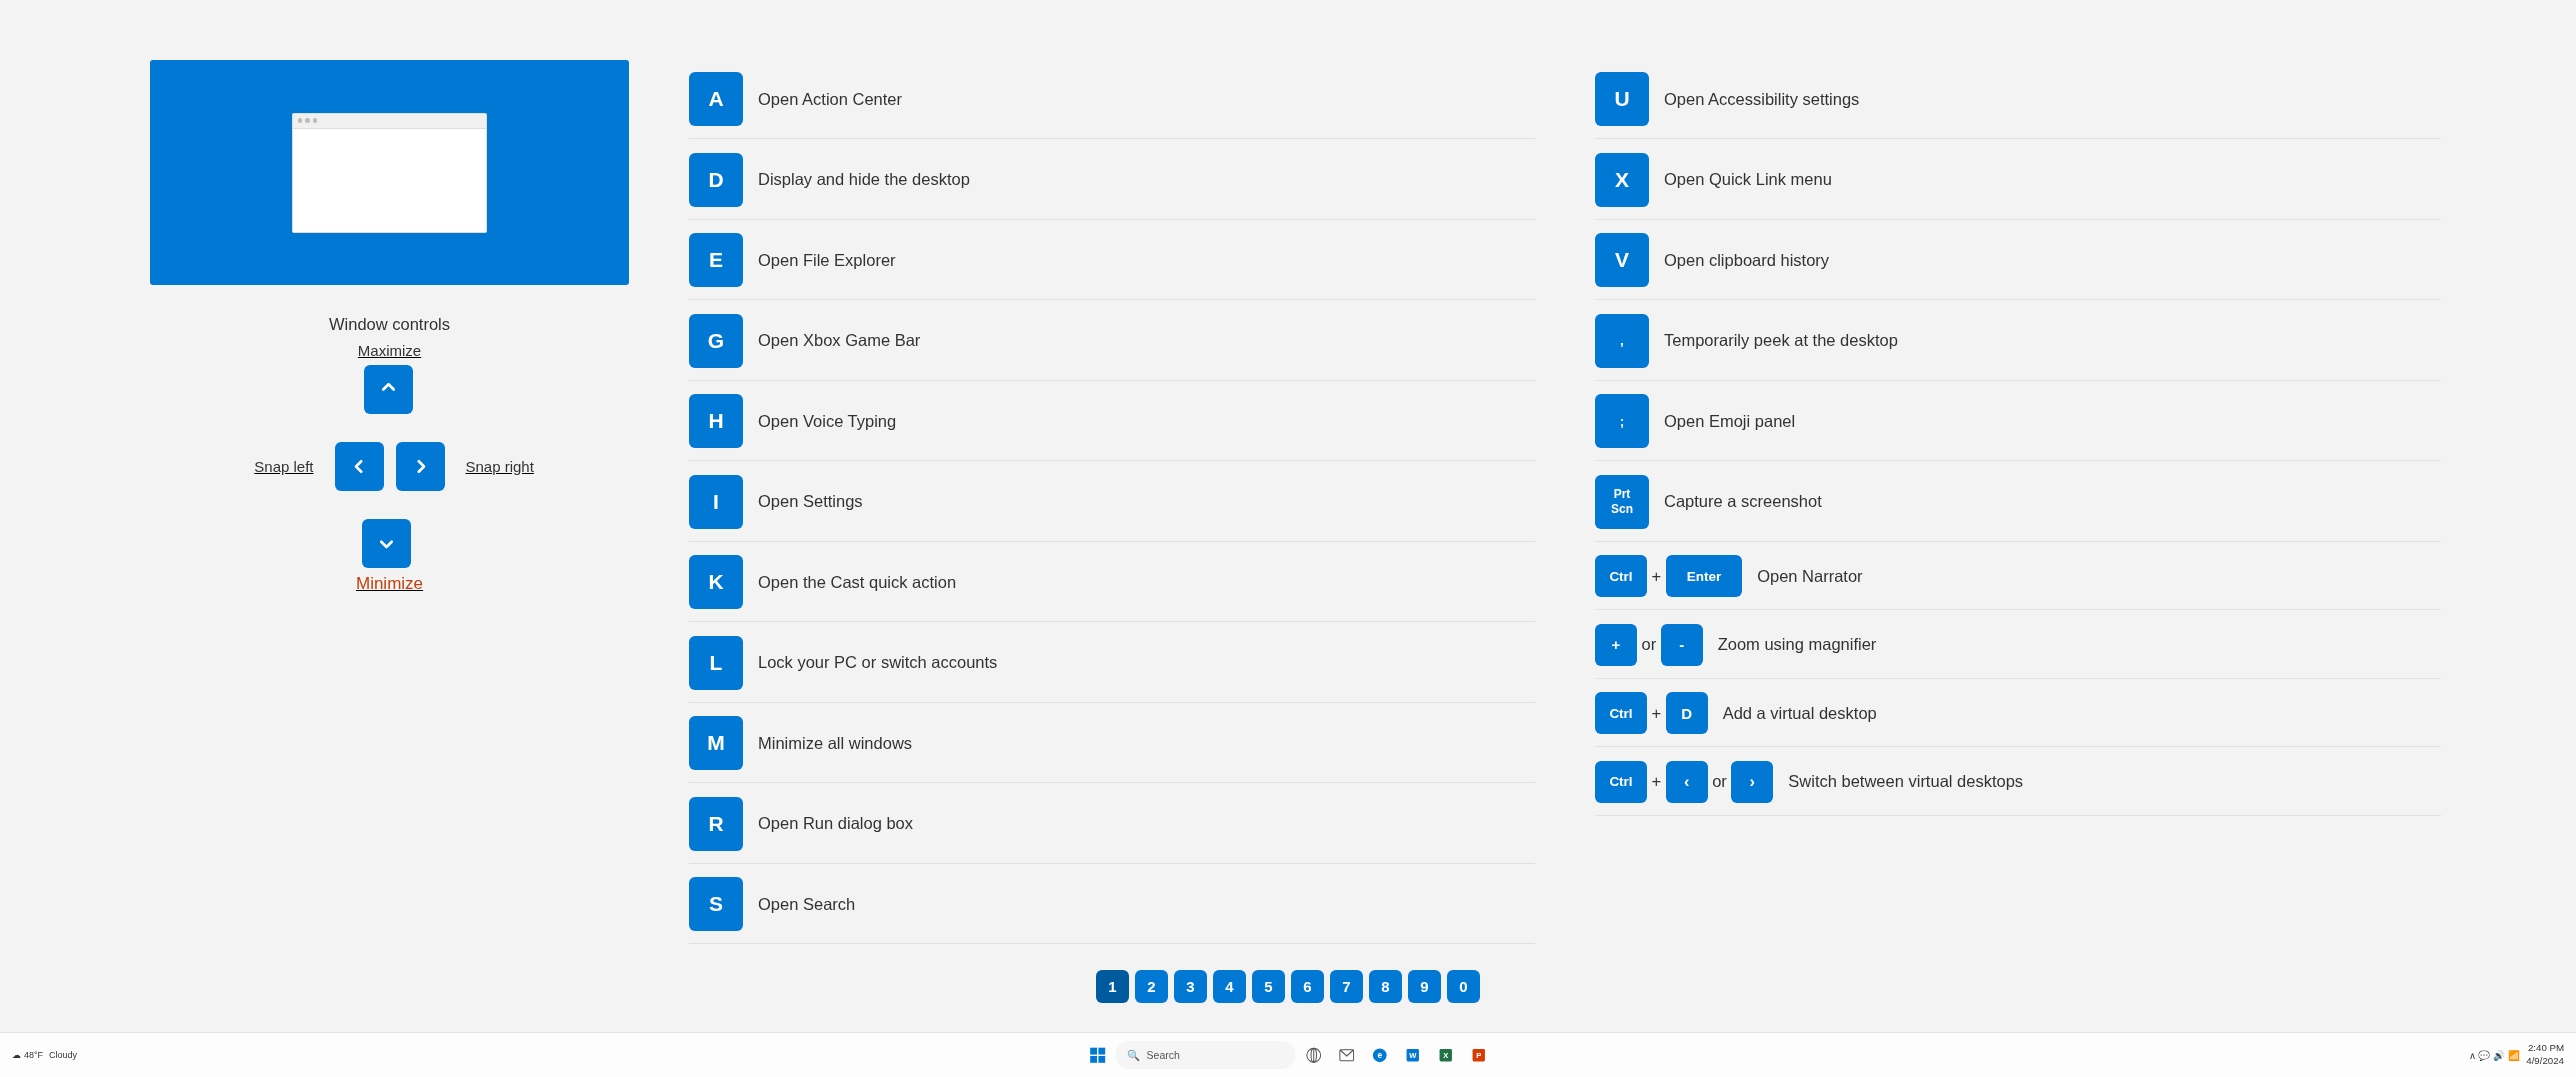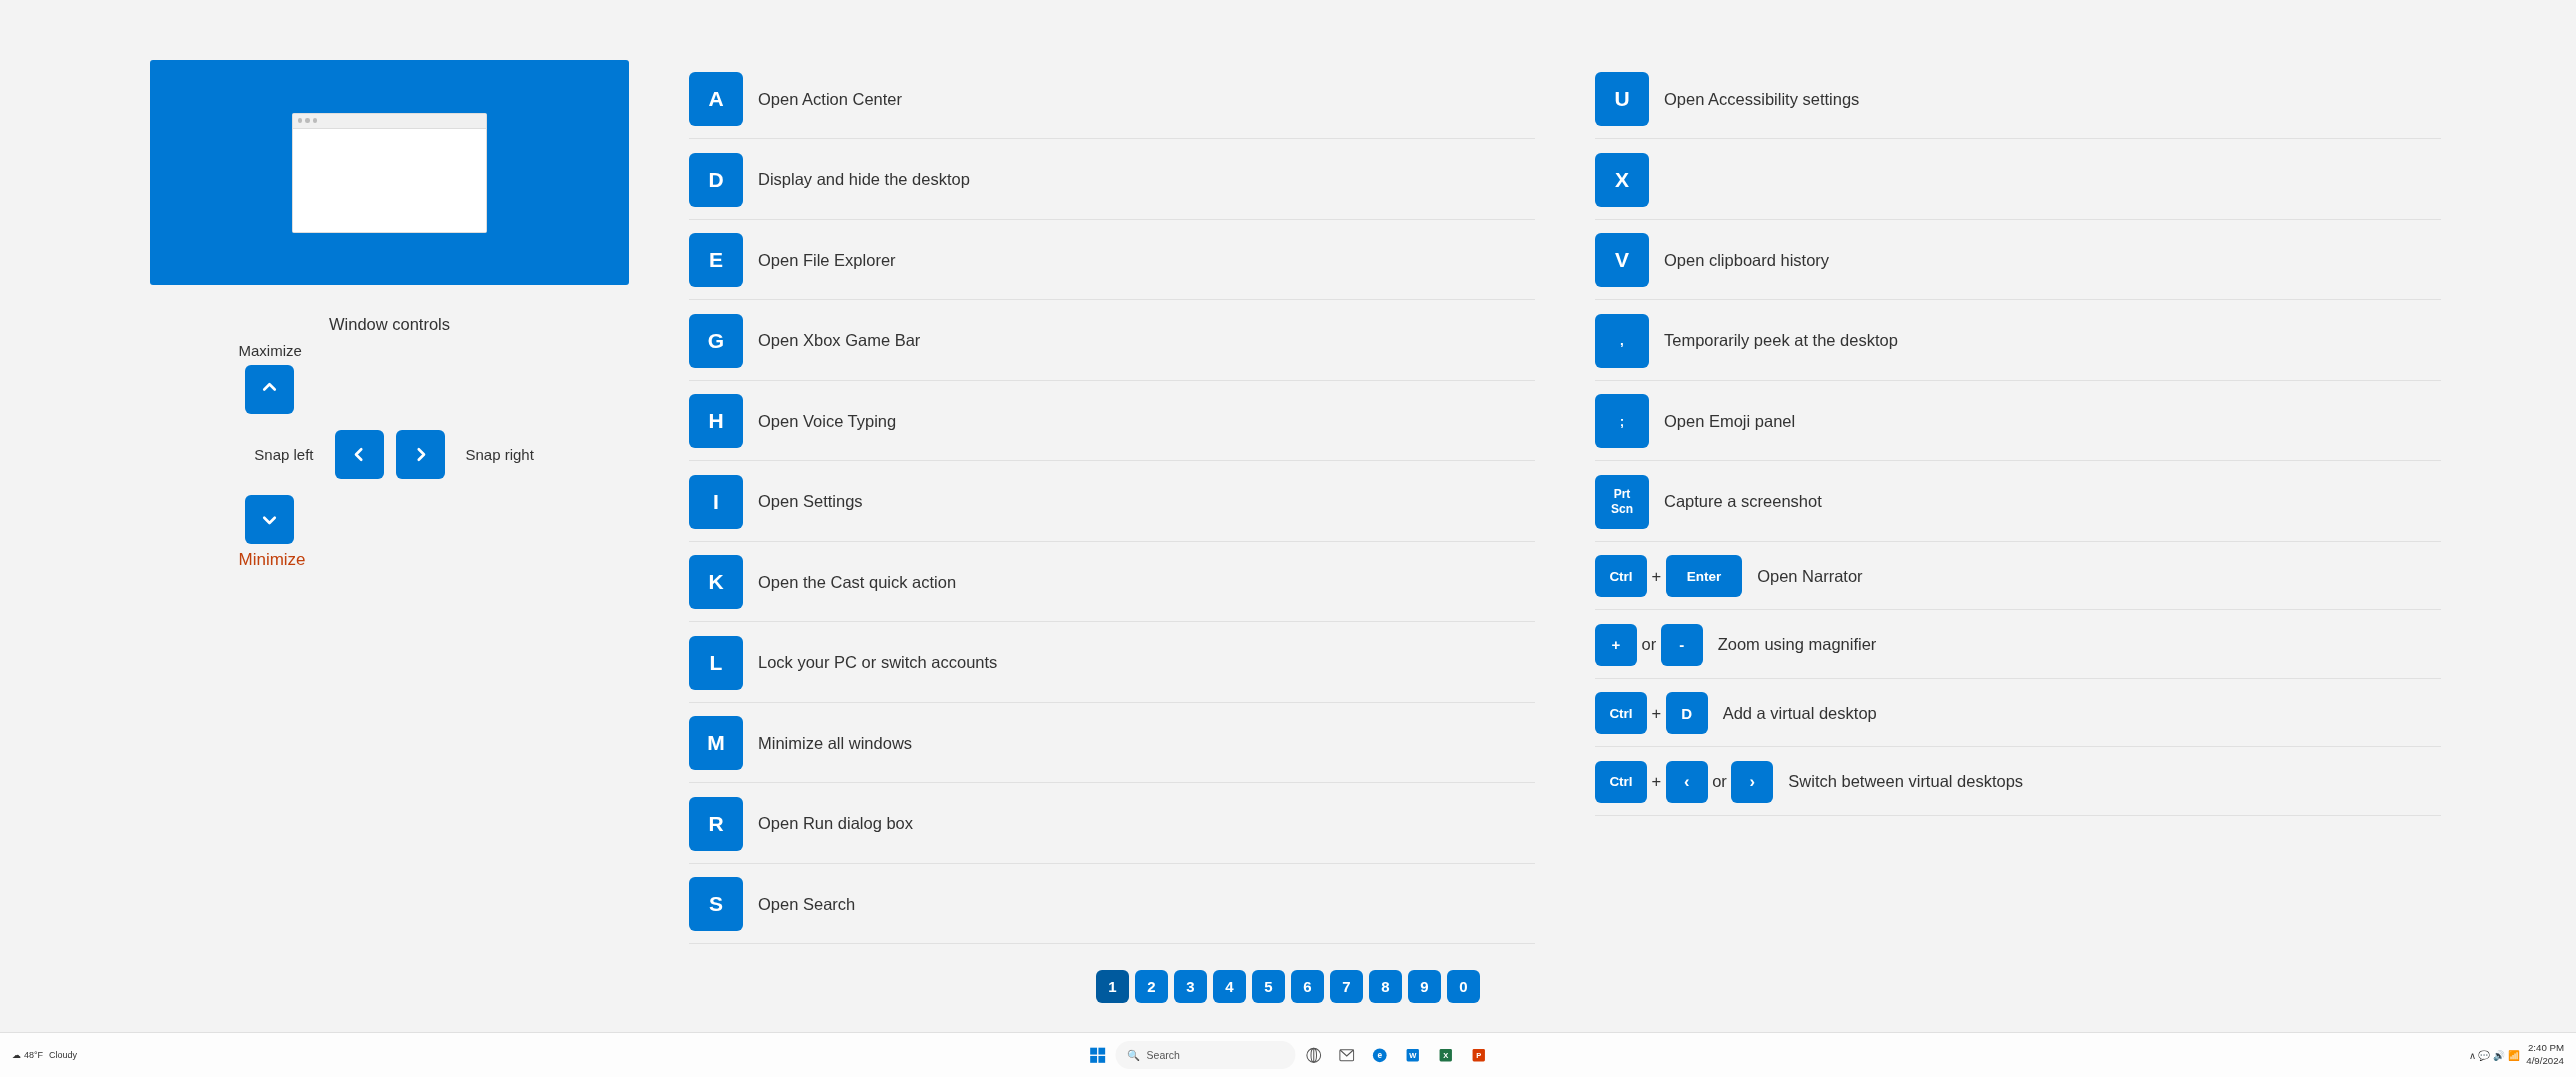--- a/index.html
+++ b/index.html
@@ -77,22 +77,23 @@
 
     .controls-title {
       font-size: 16.5px;
       color: #333;
       font-weight: 400;
     }
 
     .controls-layout {
       display: flex;
       flex-direction: column;
-      align-items: flex-start;
-      gap: 4px;
+      align-items: center;
+      gap: 16px;
+      text-decoration: underline;
     }
 
     .control-row {
       display: flex;
       align-items: center;
       justify-content: center;
       gap: 0;
     }
 
     .control-label {
@@ -489,20 +490,21 @@
 
       <div class="shortcuts-column">
 
         <div class="shortcut-row">
           <div class="shortcut-key">U</div>
           <span class="shortcut-desc">Open Accessibility settings</span>
         </div>
 
         <div class="shortcut-row">
           <div class="shortcut-key">X</div>
+          <span class="shortcut-desc">Open Quick Link menu</span>
         </div>
 
         <div class="shortcut-row">
           <div class="shortcut-key">V</div>
           <span class="shortcut-desc">Open clipboard history</span>
         </div>
 
         <div class="shortcut-row">
           <div class="shortcut-key small-text">,</div>
           <span class="shortcut-desc">Temporarily peek at the desktop</span>

